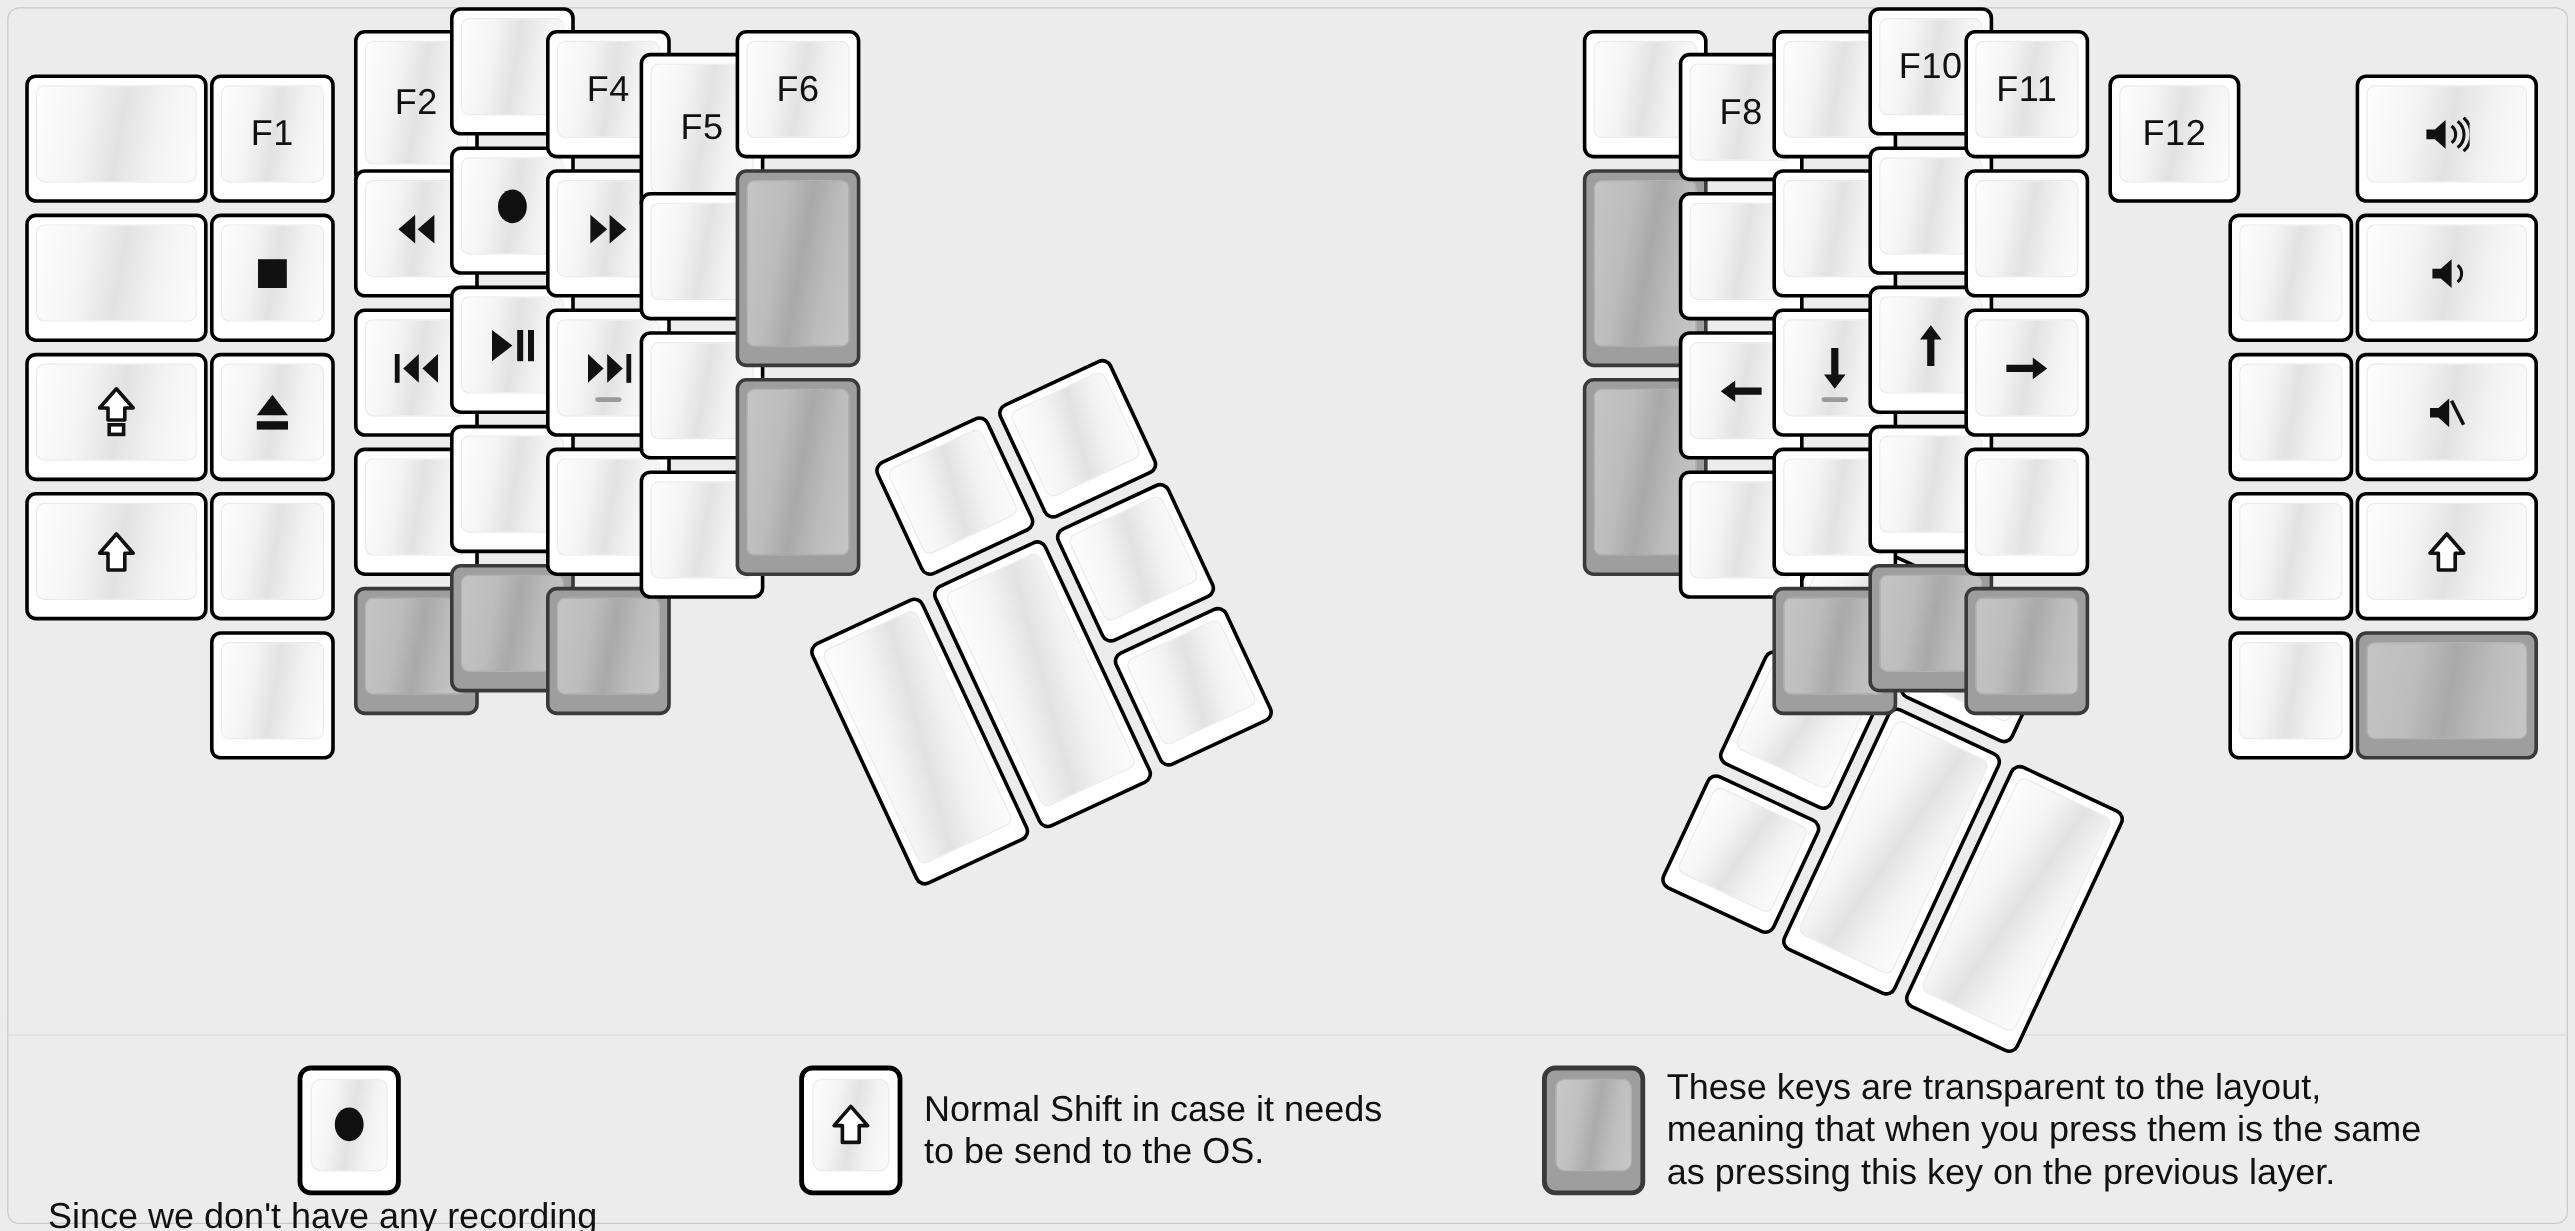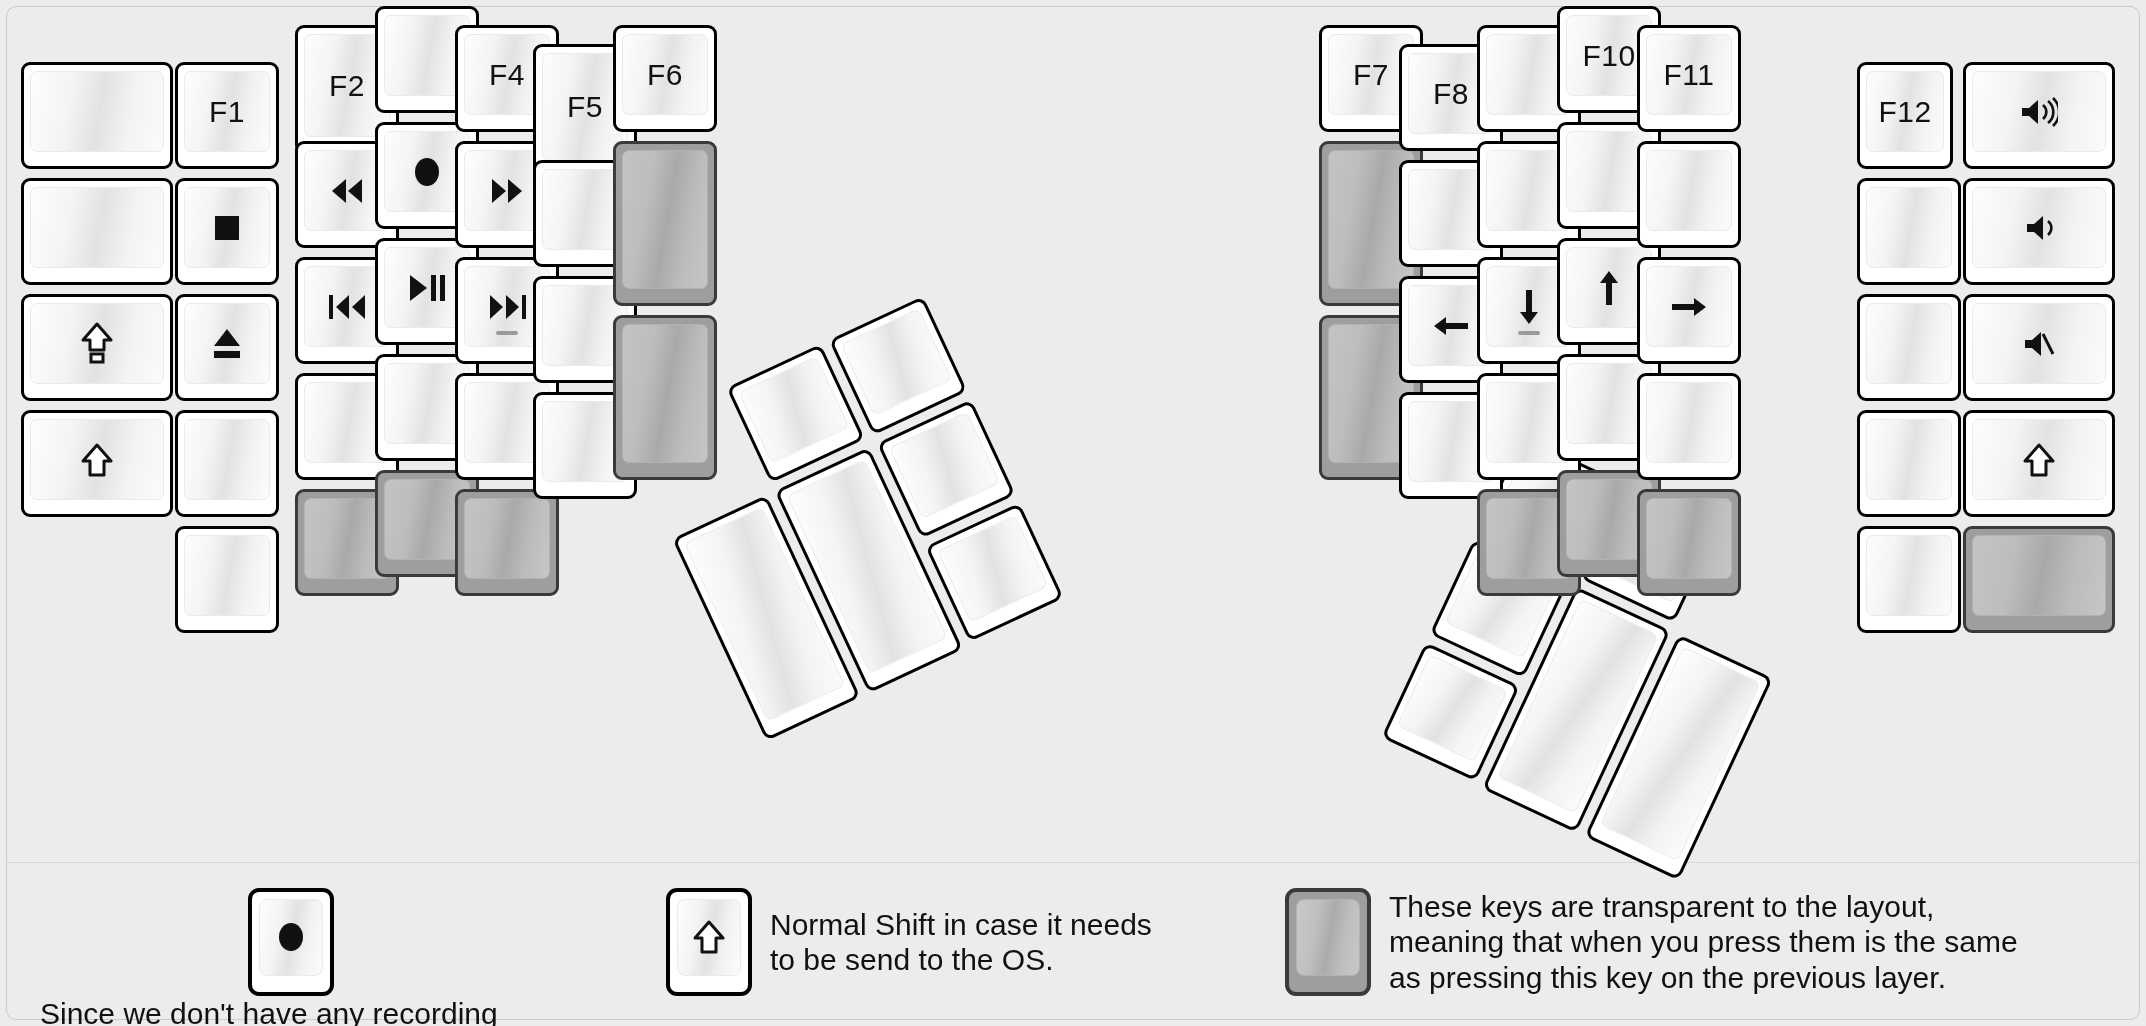--- a/index.html
+++ b/index.html
@@ -332,21 +332,20 @@
       <div class="key trans" style="left: 613px; top: 141px; width: 104px; height: 165px; z-index: 16;">
         <div class="cap"></div>
         <div class="glyph"></div>
       </div>
       <div class="key trans" style="left: 613px; top: 315px; width: 104px; height: 165px; z-index: 16;">
         <div class="cap"></div>
         <div class="glyph"></div>
       </div>
       <div class="key" style="left: 1319px; top: 25px; width: 104px; height: 107px; z-index: 10;">
         <div class="cap"></div>
-        <div class="glyph">F7</div>
       </div>
       <div class="key trans" style="left: 1319px; top: 141px; width: 104px; height: 165px; z-index: 10;">
         <div class="cap"></div>
         <div class="glyph"></div>
       </div>
       <div class="key trans" style="left: 1319px; top: 315px; width: 104px; height: 165px; z-index: 10;">
         <div class="cap"></div>
         <div class="glyph"></div>
       </div>
       <div class="key" style="left: 1399px; top: 44px; width: 104px; height: 107px; z-index: 11;">
@@ -434,21 +433,21 @@
         </div>
       </div>
       <div class="key" style="left: 1637px; top: 373px; width: 104px; height: 107px; z-index: 14;">
         <div class="cap"></div>
         <div class="glyph"></div>
       </div>
       <div class="key trans" style="left: 1637px; top: 489px; width: 104px; height: 107px; z-index: 14;">
         <div class="cap"></div>
         <div class="glyph"></div>
       </div>
-      <div class="key" style="left: 1857px; top: 62px; width: 96px; height: 107px; z-index: 15;">
+      <div class="key" style="left: 1757px; top: 62px; width: 110px; height: 107px; z-index: 15;">
         <div class="cap"></div>
         <div class="glyph">F12</div>
       </div>
       <div class="key" style="left: 1857px; top: 178px; width: 104px; height: 107px; z-index: 15;">
         <div class="cap"></div>
         <div class="glyph"></div>
       </div>
       <div class="key" style="left: 1857px; top: 294px; width: 104px; height: 107px; z-index: 15;">
         <div class="cap"></div>
         <div class="glyph"></div>

